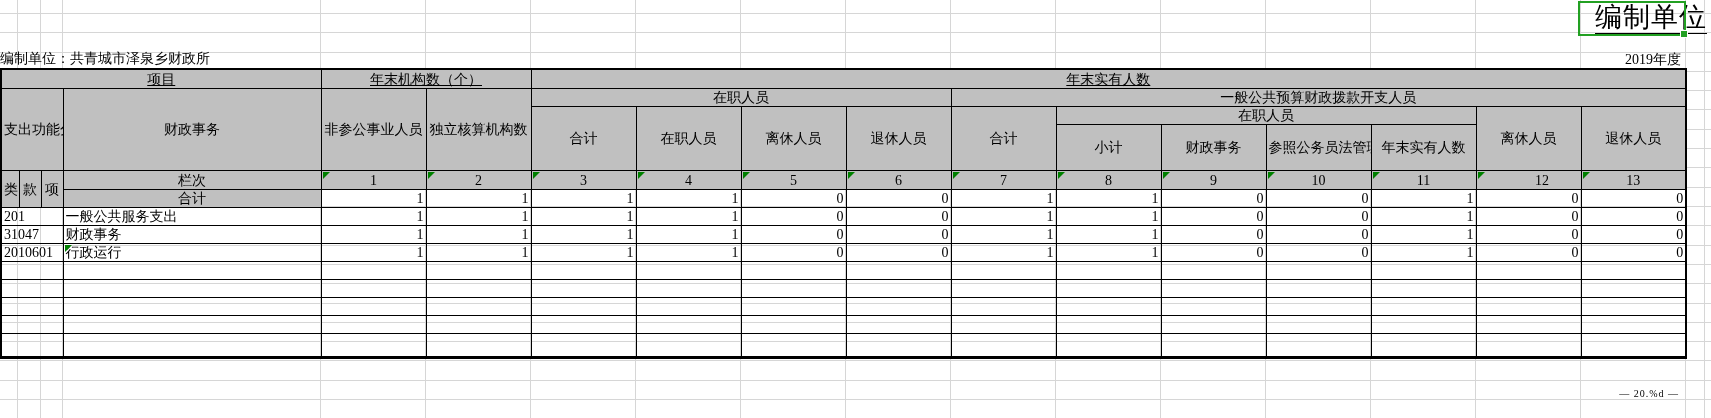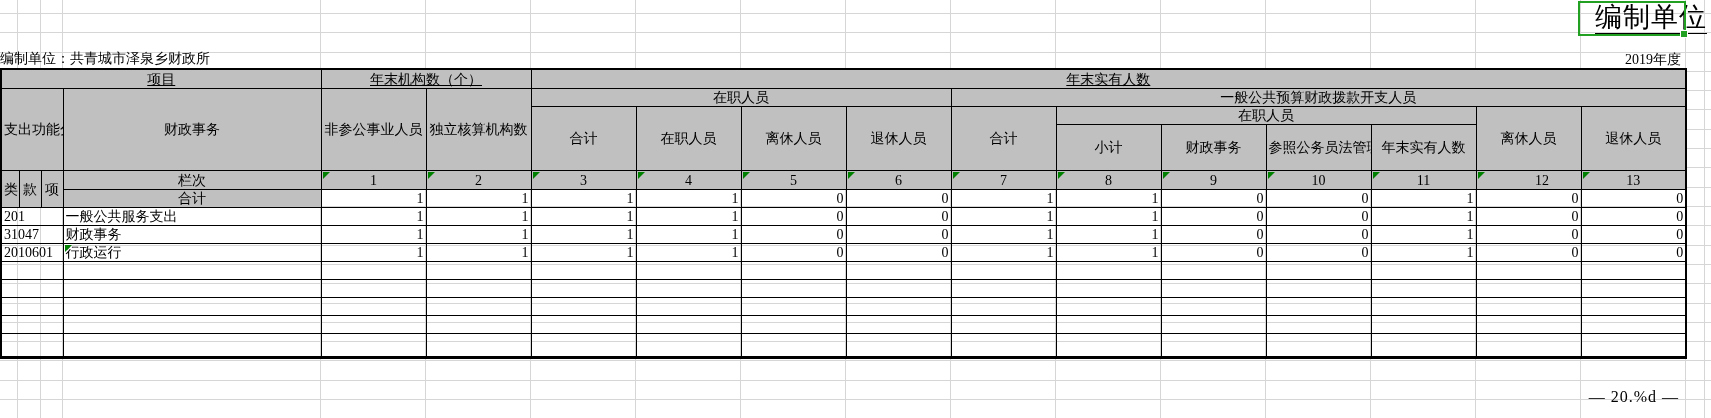--- a/index.html
+++ b/index.html
@@ -15,21 +15,21 @@
   .gline-h{position:absolute;left:0;height:1px;width:1711px;background:#d6d6d6;}
 
   
   #sheet-title{
     position:absolute;top:2px;right:4px;z-index:3;
     font-size:27px;letter-spacing:1px;white-space:nowrap;
     border-bottom:1px solid #000;line-height:31px;
   }
   #unit-line{position:absolute;left:0;top:50px;font-size:14px;z-index:2;white-space:nowrap;}
   #year-line{position:absolute;right:30px;top:51px;font-size:14px;z-index:2;white-space:nowrap;}
-  #page-footer{position:absolute;right:32px;top:388px;font-size:16px;letter-spacing:1px;z-index:2;white-space:nowrap;}
+  #page-footer{position:absolute;right:32px;top:388px;font-size:10px;letter-spacing:1px;z-index:2;white-space:nowrap;}
 
   
   #selection-box{
     position:absolute;left:1578px;top:1px;width:104px;height:31px;z-index:4;
     border:2px solid #22a022;pointer-events:none;
   }
   #selection-handle{
     position:absolute;right:-4px;bottom:-4px;width:6px;height:6px;
     background:#22a022;border:1px solid #fff;
   }

